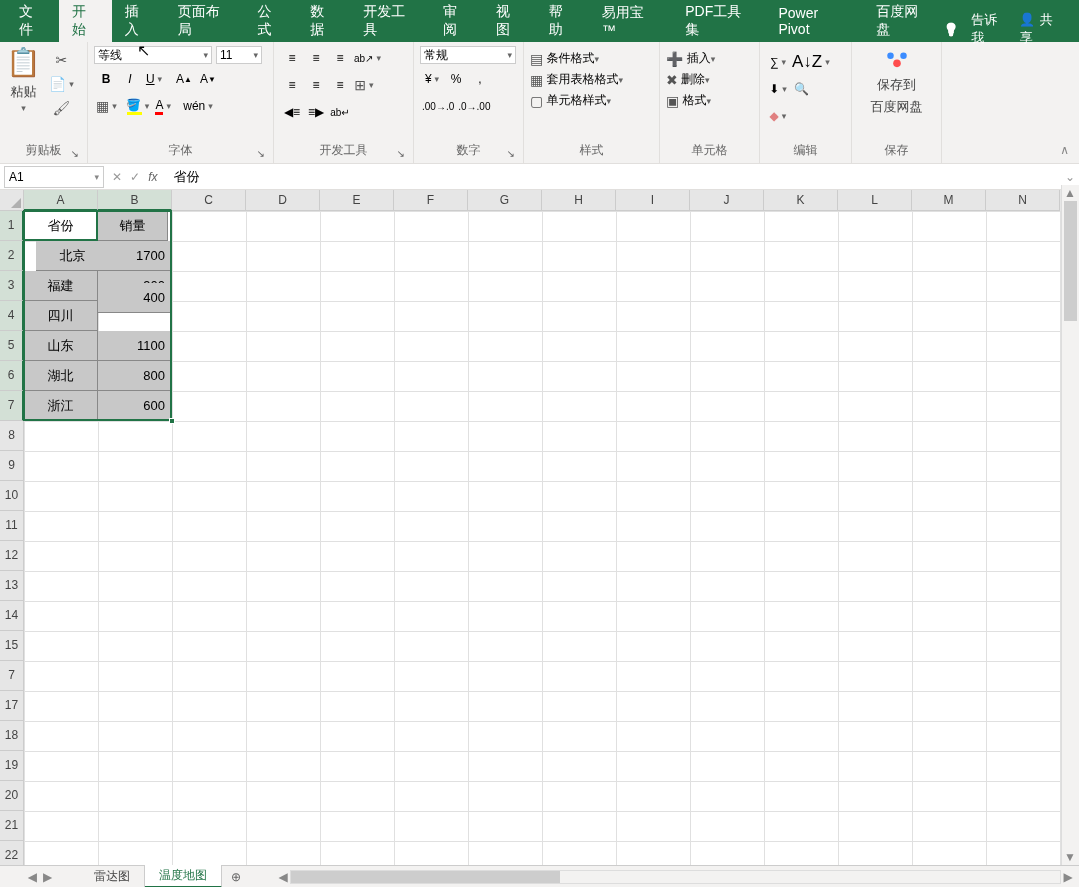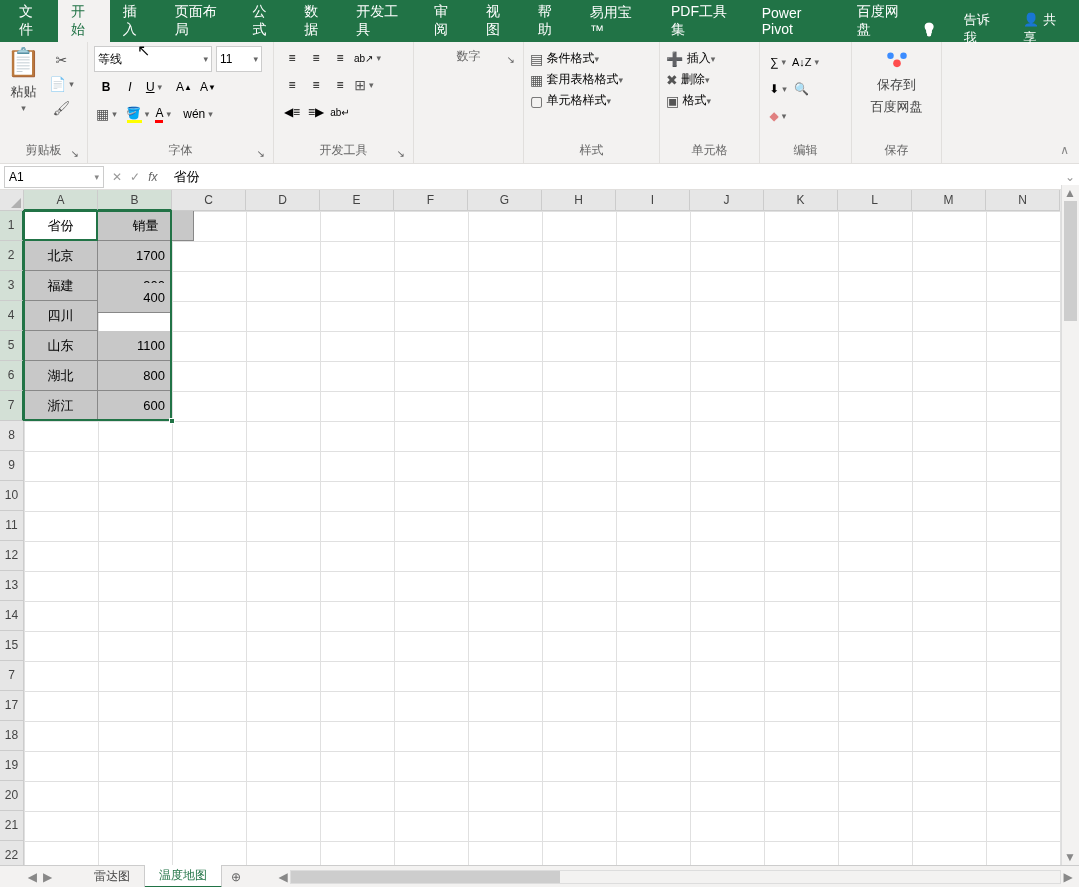--- a/index.html
+++ b/index.html
@@ -2,37 +2,37 @@
 <html><head>
 <meta charset="utf-8">
 <style>
   * { box-sizing: border-box; margin: 0; padding: 0; }
   body { font-family: "Microsoft YaHei", sans-serif; font-size: 12px; background: #fff; overflow: hidden; width: 1079px; height: 887px; position: relative; }
   
   
   .ribbon-tabs { background: #217346; display: flex; align-items: center; height: 42px; color: #fff; padding: 0 6px; }
   .tab { padding: 10px 13px; cursor: pointer; font-size: 14px; }
   .tab.active { background: #f3f2f1; color: #217346; }
-  .tabs-right { margin-left: auto; display: flex; align-items: center; gap: 26px; padding-right: 10px; margin-top: 16px; }
+  .tabs-right { margin-left: auto; display: flex; align-items: center; gap: 12px; padding-right: 10px; margin-top: 16px; }
   .tabs-right span { font-size: 13px; }
   .bulb::before { content: "💡"; filter: grayscale(1) brightness(2); font-size: 13px; }
 
   
   .ribbon { background: #f3f2f1; border-bottom: 1px solid #e1dfdd; display: flex; height: 122px; }
   .group { border-right: 1px solid #e1dfdd; padding: 4px 6px 0 6px; display: flex; flex-direction: column; position: relative; }
   .group-body { flex: 1; display: flex; align-items: flex-start; gap: 2px; }
   .group-label { text-align: center; font-size: 12px; color: #666; padding: 2px 0 4px 0; position: relative; }
   .group-label .launcher { position: absolute; right: 2px; bottom: 4px; font-size: 10px; color: #666; cursor:pointer;}
   .btn { display: inline-flex; align-items: center; justify-content: center; padding: 2px; cursor: pointer; min-width: 24px; height: 24px; }
   .vcol { display:flex; flex-direction:column; align-items:center; gap:2px;}
   .vcol .big { font-size: 28px; }
   .vcol .lbl { font-size:13px; color:#444; padding-top:2px;}
   .stack { display:flex; flex-direction:column; gap:0px;}
   .row { display:flex; align-items:center; gap:0px;}
-  .sel { border:1px solid #ccc; background:#fff; height:26px; font-size:12px; padding:0 3px; display:flex; align-items:center; justify-content:space-between;}
+  .sel { border:1px solid #ccc; background:#fff; height:18px; font-size:12px; padding:0 3px; display:flex; align-items:center; justify-content:space-between;}
   .drop::after { content:"▾"; font-size:9px; color:#666; margin-left:3px;}
   .ico { font-size:14px; color:#555;}
   .baidu-icon { width:26px; height:26px; display:block;}
 
   
   .namebar { display:flex; align-items:center; border-bottom:1px solid #e1dfdd; height:26px; background:#fff;}
   .namebox { width:100px; border:1px solid #ccc; height:22px; margin-left:4px; padding:0 4px; display:flex; align-items:center;}
   .fx-area { display:flex; align-items:center; gap:8px; padding:0 8px; color:#999;}
   .fx-area .fx { font-style:italic; color:#666;}
   .formula-input { flex:1; padding:0 8px; height:22px; border:none; outline:none; font-size:13px;}
@@ -199,20 +199,40 @@
         <div class="btn">
               <span style="font-size:10px">ab↵</span>
             </div>
       </div>
     </div>
       </div>
     <div class="group-label"><span>开发工具</span><span class="launcher">↘</span></div>
   </div>
 
   <div class="group" style="width:110px">
+    <div class="group-body">
+        <div class="stack" style="gap:3px;width:100%">
+      <div class="sel drop" style="width:96px">
+            <span>常规</span>
+          </div>
+      <div class="row">
+        <div class="btn drop">¥</div>
+        <div class="btn">%</div>
+        <div class="btn">,</div>
+      </div>
+      <div class="row">
+        <div class="btn">
+              <span style="font-size:10px">.00→.0</span>
+            </div>
+        <div class="btn">
+              <span style="font-size:10px">.0→.00</span>
+            </div>
+      </div>
+    </div>
+      </div>
     <div class="group-label"><span>数字</span><span class="launcher">↘</span></div>
   </div>
 
   <div class="group" style="width:136px">
     <div class="group-body">
         <div class="stack" style="gap:4px;padding-top:4px">
       <div class="row"><span class="ico">▤</span>&nbsp;<span>条件格式</span> <span style="font-size:9px;color:#666">▾</span></div>
       <div class="row"><span class="ico">▦</span>&nbsp;<span>套用表格格式</span> <span style="font-size:9px;color:#666">▾</span></div>
       <div class="row"><span class="ico">▢</span>&nbsp;<span>单元格样式</span> <span style="font-size:9px;color:#666">▾</span></div>
     </div>
@@ -230,21 +250,21 @@
       </div>
     <div class="group-label"><span>单元格</span></div>
   </div>
 
   <div class="group" style="width:92px">
     <div class="group-body">
         <div class="stack" style="gap:3px;padding-top:4px">
       <div class="row">
         <div class="btn drop">∑</div>
         <div class="btn drop">
-              <span style="font-size:11px">A↓Z</span>
+              <span style="font-size:17px">A↓Z</span>
             </div>
       </div>
       <div class="row">
         <div class="btn drop">
               <span>⬇</span>
             </div>
         <div class="btn">
               <span>🔍</span>
             </div>
       </div>
@@ -330,22 +350,22 @@
         <div class="rh">7</div>
         <div class="rh">17</div>
         <div class="rh">18</div>
         <div class="rh">19</div>
         <div class="rh">20</div>
         <div class="rh">21</div>
         <div class="rh">22</div>
       </div>
     <div class="cells" id="cells">
       <div class="gridlines"></div>
-    <div class="cell selected hdr" style="left: 74px; top: 0px; width: 96px;">销量</div>
-        <div class="cell selected hdr" style="left: 0px; top: 30px; width: 74px; font-family: Liberation Serif, serif;">北京</div>
+    <div class="cell selected hdr" style="left: 74px; top: 0px; width: 70px;">销量</div>
+        <div class="cell selected hdr" style="left: 12px; top: 30px; width: 74px; font-family: Liberation Serif, serif;">北京</div>
         <div class="cell selected num" style="left: 74px; top: 30px; width: 74px;">1700</div>
         <div class="cell selected hdr" style="left: 0px; top: 60px; width: 74px;">福建</div>
         <div class="cell selected num" style="left: 74px; top: 60px; width: 74px;">900</div>
         <div class="cell selected hdr" style="left: 0px; top: 90px; width: 74px;">四川</div>
         <div class="cell selected num" style="left: 74px; top: 72px; width: 74px;">400</div>
         <div class="cell selected hdr" style="left: 0px; top: 120px; width: 74px;">山东</div>
         <div class="cell selected num" style="left: 74px; top: 120px; width: 74px;">1100</div>
         <div class="cell selected hdr" style="left: 0px; top: 150px; width: 74px;">湖北</div>
         <div class="cell selected num" style="left: 74px; top: 150px; width: 74px;">800</div>
         <div class="cell selected hdr" style="left: 0px; top: 180px; width: 74px;">浙江</div>

